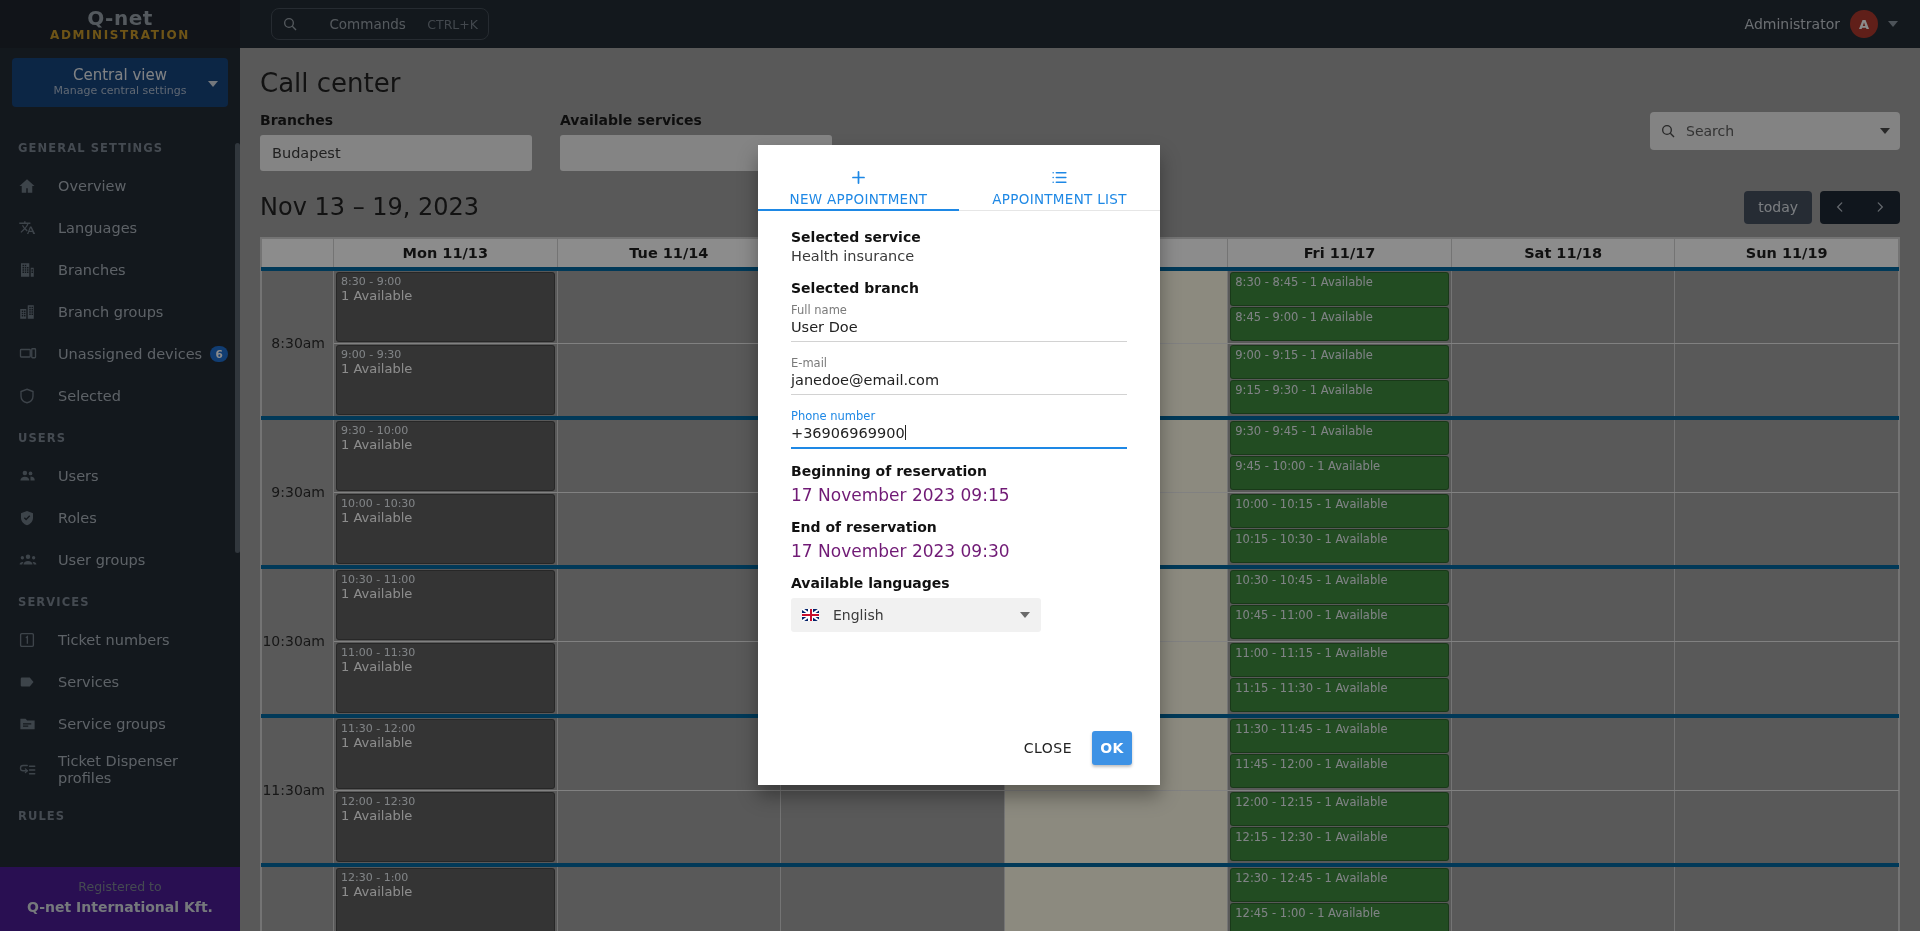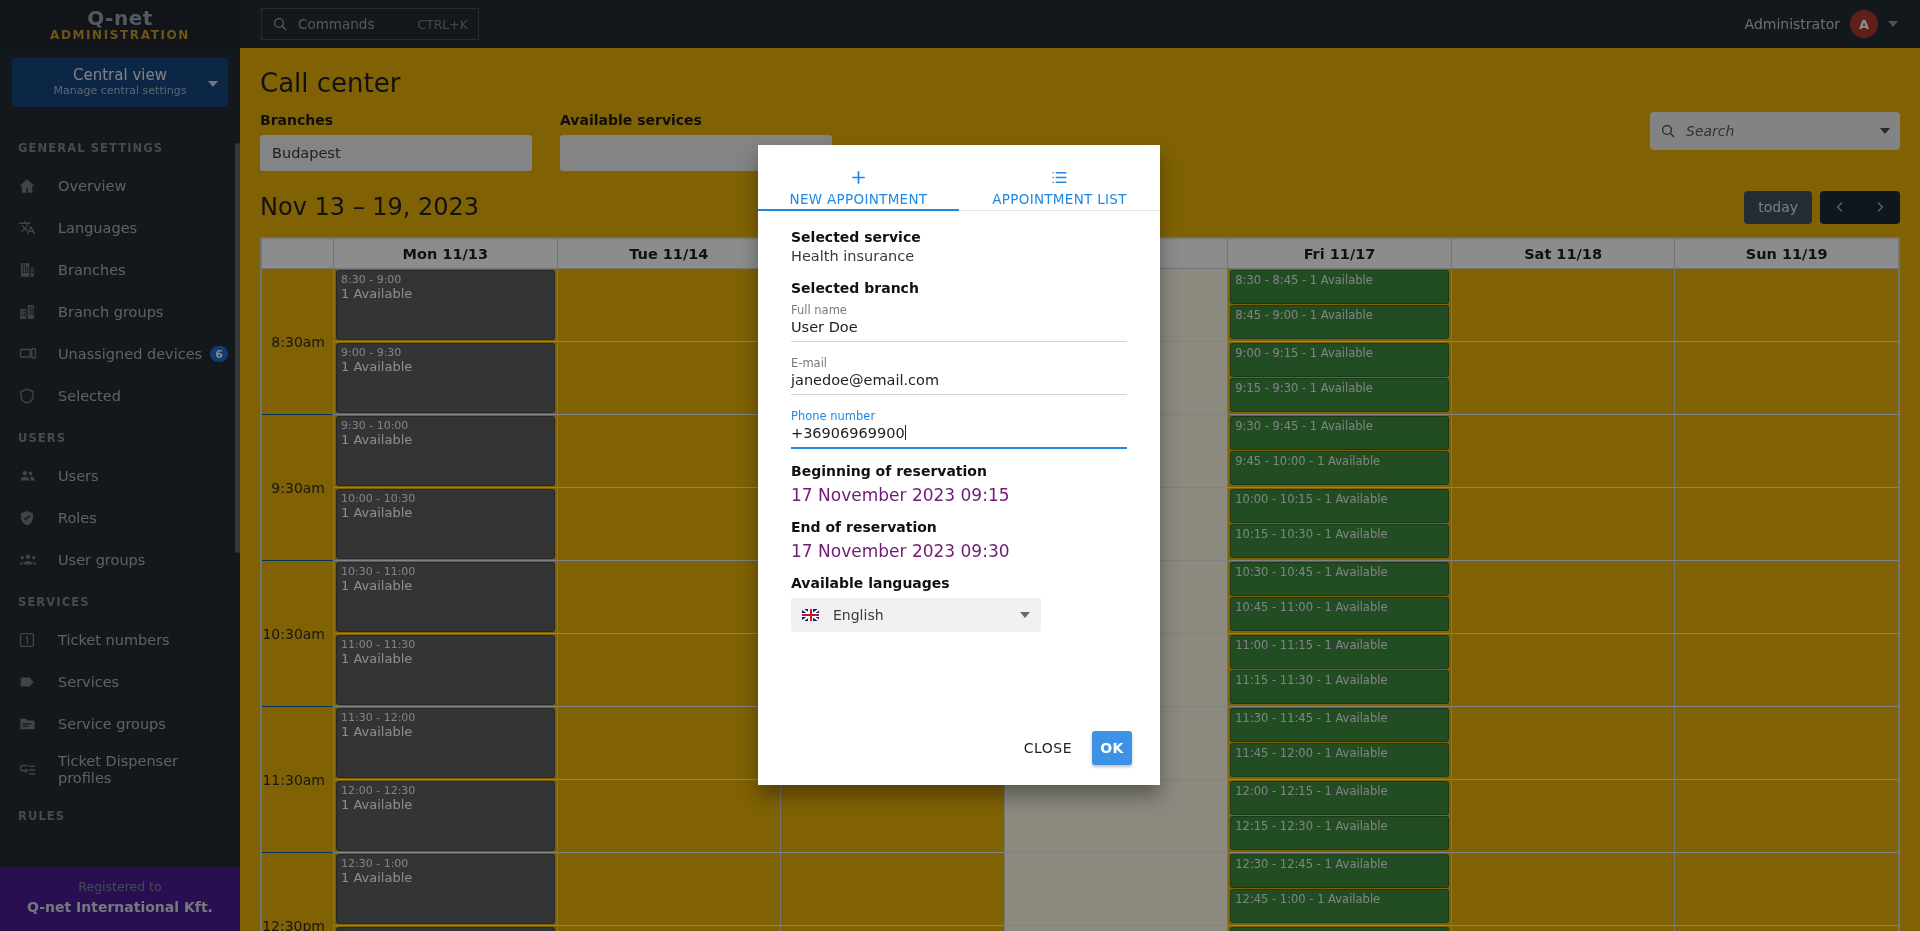--- a/index.html
+++ b/index.html
@@ -99,26 +99,26 @@
   .sf-bot { font-size: 14px; color: #d6dce2; font-weight: bold; line-height: 20px; }
 
   
   .topbar {
     position: absolute; left: 240px; top: 0;
     width: 1680px; height: 48px;
     background: #242c35;
     display: flex; align-items: center;
   }
   .cmd-box {
-    margin-left: 21px;
+    margin-left: 31px;
     width: 218px; height: 32px;
     border: 1px solid #454f59;
-    border-radius: 0;
+    border-radius: 8px;
     display: flex; align-items: center;
-    padding: 0 10px; cursor: pointer;
+    padding: 0 10px; cursor: pointer; text-align: center;
   }
   .cmd-ico { color: #9aa3ab; margin-right: 10px; display:flex; }
   .cmd-label { color: #9aa3ab; font-size: 13.5px; flex: 1; }
   .cmd-key { color: #78828c; font-size: 12.5px; }
   .topbar-right {
     margin-left: auto; margin-right: 22px;
     display: flex; align-items: center;
   }
   .admin-name { color: #c3cad1; font-size: 14px; margin-right: 10px; }
   .avatar {
@@ -133,21 +133,21 @@
     border-left: 5px solid transparent;
     border-right: 5px solid transparent;
     border-top: 6px solid #8d98a3;
     cursor: pointer;
   }
 
   
   .content {
     position: absolute; left: 240px; top: 48px;
     width: 1680px; height: 883px;
-    background: #eab308;
+    background: #a3a3a3;
     overflow: hidden;
   }
   .page-title {
     font-size: 26px; color: #222; font-weight: normal;
     padding: 20px 0 0 20px;
   }
   .filters {
     display: flex; align-items: flex-start;
     padding: 14px 20px 0 20px;
     gap: 28px;
@@ -161,21 +161,20 @@
     height: 36px; background: #f0f0f0;
     border-radius: 3px;
     display: flex; align-items: center;
     padding: 0 12px;
     font-size: 14.5px; color: #3b3b3b;
     cursor: pointer;
   }
   .search-wrap {
     margin-left: auto;
     width: 250px;
-    font-style: italic;
   }
   .search-box {
     height: 38px; background: #eeeeee;
     border-radius: 4px;
     display: flex; align-items: center;
     padding: 0 10px;
     cursor: text;
   }
   .search-box .s-ico { color: #4a4a4a; margin-right: 10px; display:flex; }
   .search-box .s-ph { font-size: 14px; color: #5d5d5d; flex: 1; }
@@ -235,21 +234,21 @@
   }
   .cal-table td {
     border-left: 1px solid #d4d4d4;
     border-right: 1px solid #d4d4d4;
     border-bottom: 1px solid #ebebeb;
     height: 36px;
     vertical-align: top;
     padding: 0;
   }
   .cal-table tr.hour-start td {
-    border-top: 1px solid #0369a1;
+    border-top: 4px solid #0369a1;
   }
   .cal-table td.timecol {
     border-bottom: none;
     border-top: none;
     text-align: right;
     padding-right: 8px;
     font-size: 14px; color: #2b2b2b;
     vertical-align: middle;
   }
   td.today-col { background: #fffce8; }

